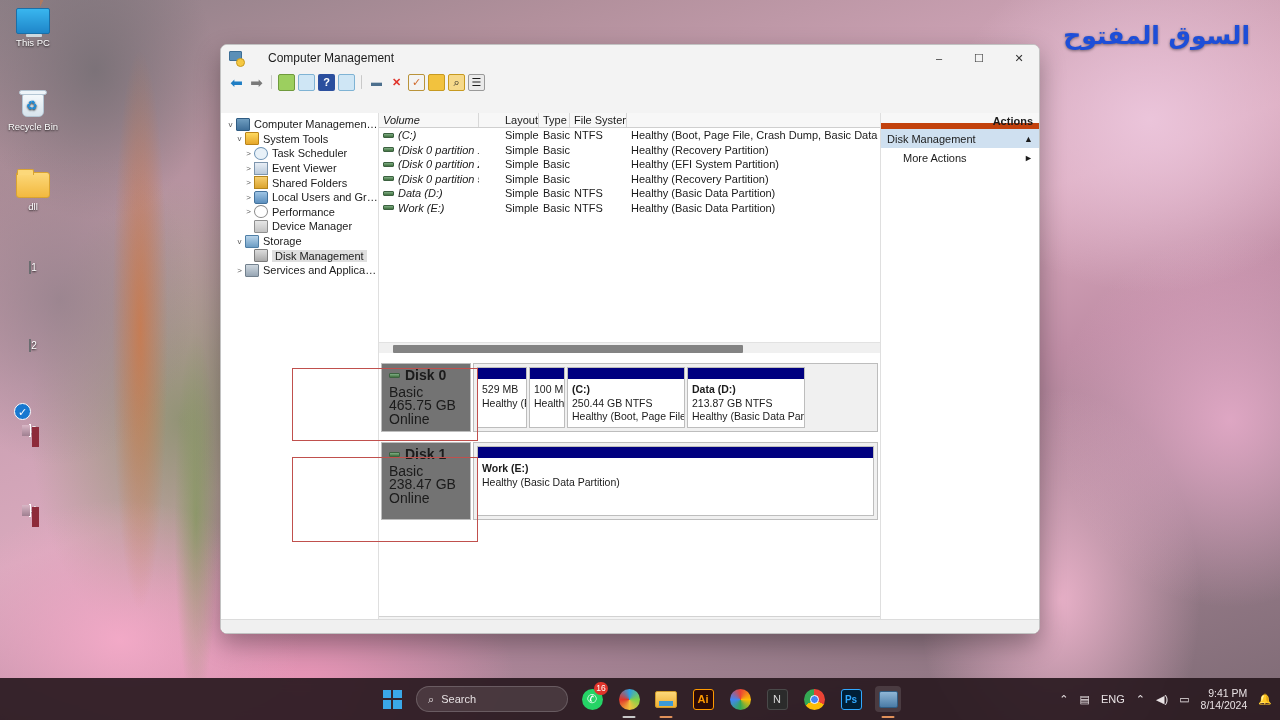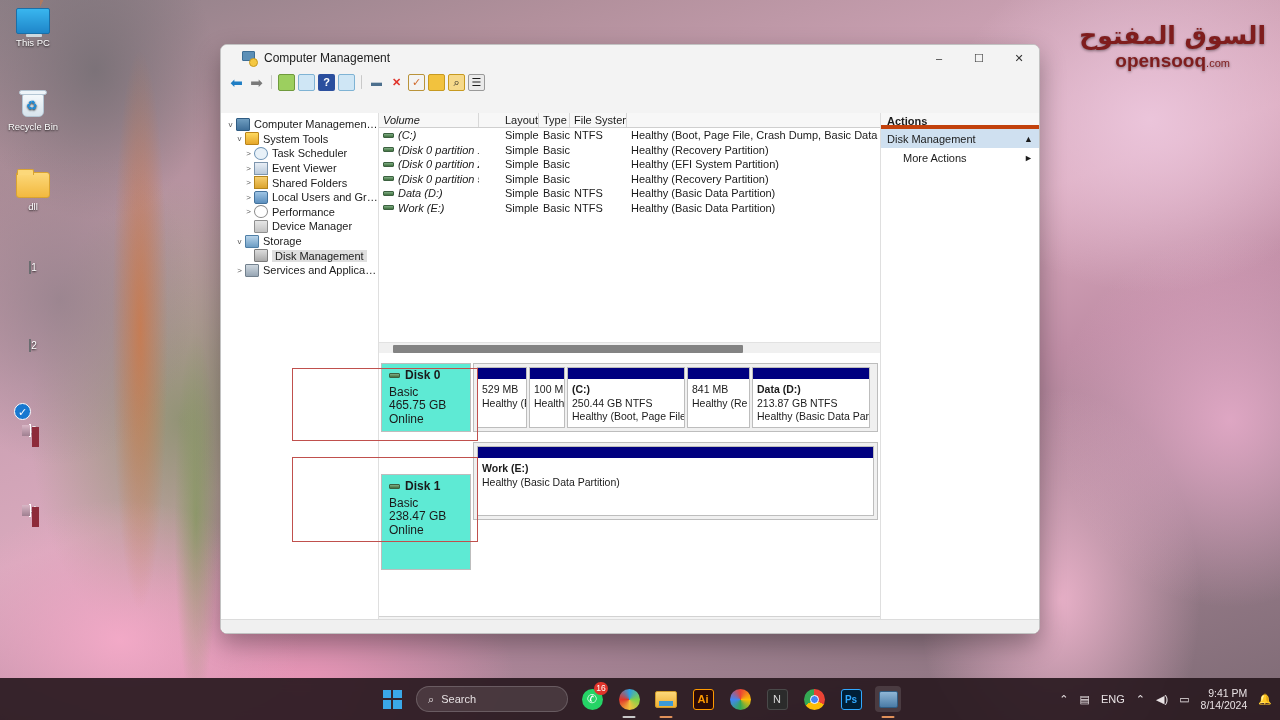--- a/index.html
+++ b/index.html
@@ -57,35 +57,35 @@
   .tile.doc{ background:#fff; position:relative; overflow:hidden;}
   .tile.doc::before{ content:""; position:absolute; left:2px; top:2px; width:7px; height:20px; background:#8d2b3a;}
   .tile.doc::after{ content:""; position:absolute; left:12px; top:4px; right:9px; height:1px; background:#777;
     box-shadow:0 3px 0 #999, 0 6px 0 #999, 0 9px 0 #bbb, 0 12px 0 #bbb;}
   .tile.doc .edge{ position:absolute; right:0; top:0; width:8px; height:100%;
     background:linear-gradient(180deg,#d9b7c6,#9f7f90);}
   .checkmark{ position:absolute; width:17px; height:17px; border-radius:50%; background:#1778d0;
               color:#fff; font-size:11px; line-height:17px; text-align:center; border:1px solid #fff;}
 
   
-  #watermark{ position:absolute; right:14px; top:22px; text-align:center; color:#7f1d1d;
+  #watermark{ position:absolute; right:30px; top:22px; text-align:center; color:#1d4ed8;
               text-shadow:0 1px 3px rgba(0,0,0,.45); }
   #watermark .ar{ font-size:25px; font-weight:bold; letter-spacing:.5px; line-height:28px;
                   font-family:"DejaVu Sans", sans-serif; direction:rtl;}
   #watermark .en{ font-size:19px; line-height:21px; font-weight:600;}
   #watermark .en small{ font-size:11px; font-weight:400;}
 
   
   #win{
     position:absolute; left:220px; top:44px; width:820px; height:590px;
     background:#f3f3f3; border:1px solid #c2c2c2; border-radius:7px;
     box-shadow:0 10px 26px rgba(0,0,0,.33); overflow:hidden;
     font-size:11.5px; color:#1b1b1b;
   }
-  #titlebar{ height:26px; display:flex; align-items:center; background:#f3f3f3; padding-left:20px;}
+  #titlebar{ height:26px; display:flex; align-items:center; background:#f3f3f3; padding-left:7px;gap:17px;}
   #titlebar .ticon{ width:16px; height:16px; margin-right:7px; position:relative; flex:none;}
   #titlebar .ticon .scr{ position:absolute; left:1px; top:1px; width:13px; height:10px; background:#5b8fb7; border:1px solid #3c6e96; border-radius:1px;}
   #titlebar .ticon .gear{ position:absolute; right:-1px; bottom:-1px; width:9px; height:9px; border-radius:50%;
       background:#f5c842; border:1px solid #c79a20;}
   #titlebar .ttl{ font-size:12px; }
   .wbtns{ margin-left:auto; display:flex; height:26px;}
   .wbtn{ width:40px; height:26px; display:flex; align-items:center; justify-content:center; font-size:11px; color:#333;}
 
   #menubar{ height:20px; display:flex; align-items:center; gap:2px; padding:0 6px; background:#f3f3f3; font-size:11.5px;}
   #menubar div{ padding:2px 7px; border-radius:3px;}
@@ -124,37 +124,37 @@
   .vrow div{ padding:0 4px; line-height:14.5px; overflow:hidden; white-space:nowrap;}
   .c-vol{ width:100px; display:flex; align-items:center; gap:4px;font-style:italic;}
   .c-lay{ width:38px;margin-left:22px;} .c-typ{ width:31px;} .c-fs{ width:57px;} .c-st{ flex:1;}
   .drv{ width:11px; height:5px; border-radius:1px; background:linear-gradient(180deg,#7fae84,#41703f); border:1px solid #3c6140; flex:none;}
   #hscroll{ margin-top:auto; height:11px; background:#f0f0f0; border-top:1px solid #e2e2e2; position:relative;}
   #hscroll .thumbbar{ position:absolute; left:14px; top:1.5px; width:350px; height:8px; background:#838383; border-radius:1px;}
 
   
   #graph{ flex:1; background:#fff; padding:10px 0 0 0; overflow:hidden; position:relative;}
   .diskrow{ display:flex; margin:0 2px 10px 2px; }
-  .diskinfo{ width:90px; background:#5eead4; border:1px solid #bdbdbd; padding:5px 7px; font-size:12px; line-height:13.5px;}
+  .diskinfo{ width:90px; background:#737373; border:1px solid #bdbdbd; padding:5px 7px; font-size:14px; line-height:13.5px;}
   .diskinfo .dn{ font-weight:bold; display:flex; align-items:center; gap:5px; margin-bottom:3px;}
   .diskinfo .dn .dimg{ width:11px; height:5px; border-radius:1px; background:linear-gradient(180deg,#7fae84,#41703f); border:1px solid #3c6140;}
   .parts{ flex:1; display:flex; gap:2px; background:#f0f0f0; border:1px solid #bdbdbd; padding:3px; margin-left:2px;}
   .part{ border:1px solid #bdbdbd; background:#fff; display:flex; flex-direction:column; min-width:0; overflow:hidden;}
   .part .bar{ height:12px; background:#000080; border-bottom:1px solid #fff; flex:none;}
   .part .txt{ padding:3px 4px; font-size:10.5px; line-height:13.5px; white-space:nowrap; overflow:hidden;}
   .part .txt b{ font-weight:bold;}
 
   #legend{ position:absolute; left:0; right:0; bottom:0; height:17px; border-top:1px solid #d2d2d2;
            background:#f3f3f3; display:flex; align-items:center; gap:5px; padding:0 6px; font-size:10.5px;}
   .sw{ width:9px; height:9px; display:inline-block;}
   .sw.un{ background:#000;} .sw.pp{ background:#000080;}
 
   
   #actions{ width:158px; background:#fff; font-size:11px;}
-  #actions .ah{ height:16px; background:#f7f7f7; border-bottom:4px solid #c2410c; font-weight:bold; padding:0 6px; line-height:16px;}
+  #actions .ah{ height:16px; background:#f7f7f7; border-bottom:6px solid #c2410c; font-weight:bold; padding:0 6px; line-height:16px;text-align:right;}
   #actions .ai{ height:19px; display:flex; align-items:center; padding:0 6px; background:#cfe0f0;}
   #actions .ai .sp{ margin-left:auto; font-size:9px;}
   #actions .ai2{ height:19px; display:flex; align-items:center; padding:0 6px 0 22px;}
   #actions .ai2 .sp{ margin-left:auto; font-size:9px;}
 
   #statusbar{ position:absolute; left:0; right:0; bottom:0; height:14px; background:#f0f0f0; border-top:1px solid #dcdcdc;}
 
   
   .anno{ position:absolute; border:1.5px solid #c0504d; pointer-events:none;}
 
@@ -210,21 +210,20 @@
   <span class="tile doc"><span class="edge"></span></span>
   <span>3</span>
 </div>
 <div class="thumb" style="left:2px;top:505px;">
   <span class="tile doc"><span class="edge"></span></span>
   <span>4</span>
 </div>
 
 <div id="watermark">
   <div class="ar">السوق المفتوح</div>
-  <div class="en"><span>opensooq</span><small>.com</small></div>
 </div>
 
 <div id="win">
 
   <div id="titlebar">
     <span class="ticon">
         <span class="scr"></span>
         <span class="gear"></span>
       </span>
     <span class="ttl">Computer Management</span>
@@ -409,32 +408,28 @@
                   <div class="txt"><b></b><div>529 MB</div><div>Healthy (R</div></div>
                 </div>
                 <div class="part" style="width:36px;">
                   <div class="bar"></div>
                   <div class="txt"><b></b><div>100 MI</div><div>Health</div></div>
                 </div>
                 <div class="part" style="width:118px;">
                   <div class="bar"></div>
                   <div class="txt"><b>(C:)</b><div>250.44 GB NTFS</div><div>Healthy (Boot, Page File</div></div>
                 </div>
-                <div class="part" style="width:63px;">
-                  <div class="bar"></div>
-                  <div class="txt"><b></b><div>841 MB</div><div>Healthy (Re</div></div>
-                </div>
                 <div class="part" style="width:118px;">
                   <div class="bar"></div>
                   <div class="txt"><b>Data  (D:)</b><div>213.87 GB NTFS</div><div>Healthy (Basic Data Part</div></div>
                 </div>
               </div>
             </div>
             <div class="diskrow">
-              <div class="diskinfo" style="height:96px;margin-top:32px;">
+              <div class="diskinfo" style="height:78px;">
                 <div class="dn">
                   <span class="dimg"></span>
                   <span>Disk 1</span>
                 </div>
                 <div>Basic</div>
                 <div>238.47 GB</div>
                 <div>Online</div>
               </div>
               <div class="parts" style="height:78px;">
                 <div class="part" style="width:385px;flex:1;">

